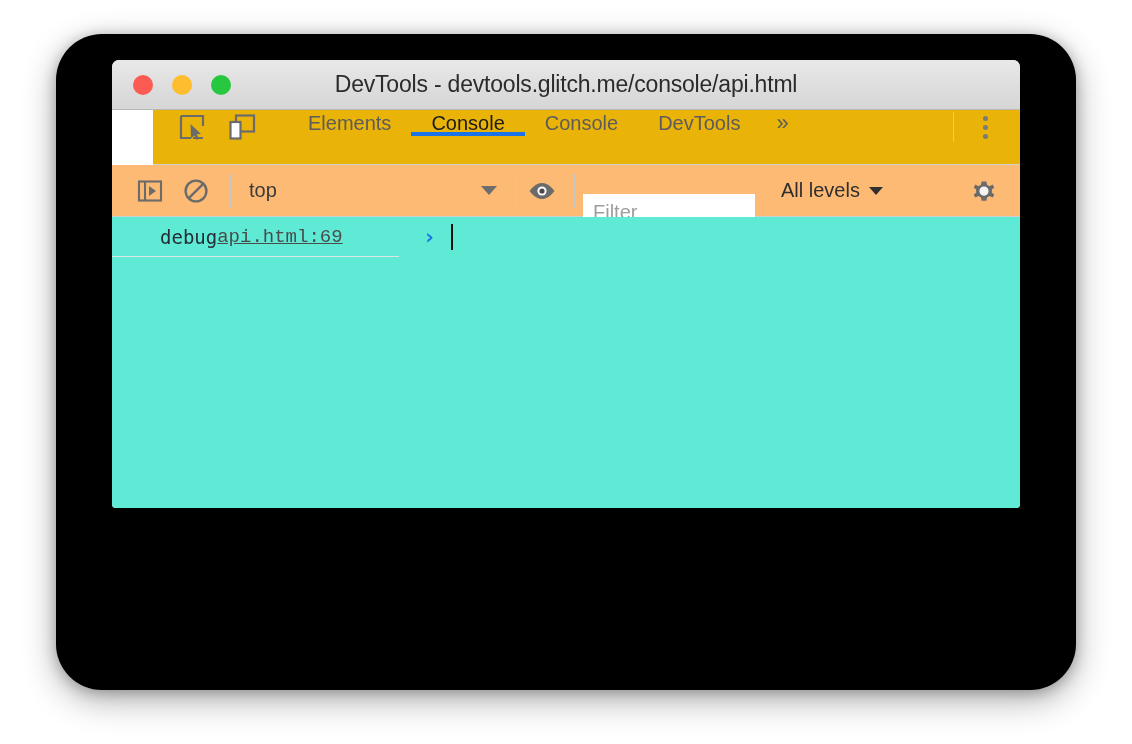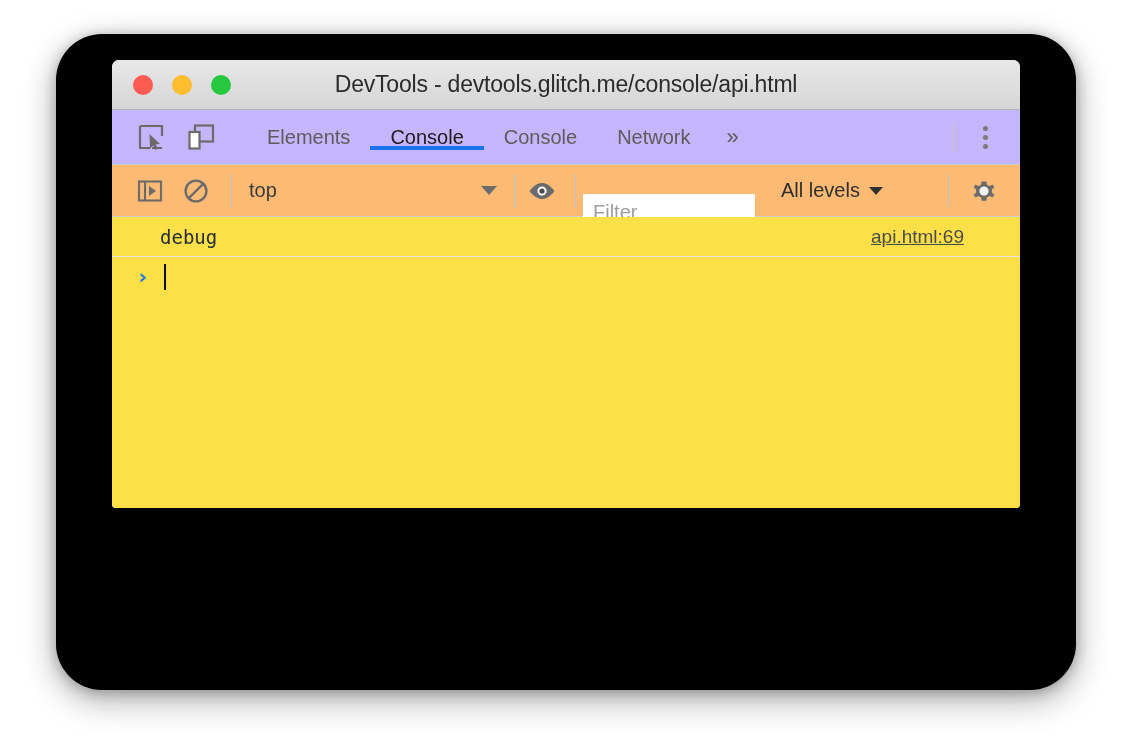--- a/index.html
+++ b/index.html
@@ -75,25 +75,26 @@
     font-size: 23px;
     color: #2b2b2b;
     font-family: "Liberation Sans", sans-serif;
     letter-spacing: -0.2px;
   }
 
   
   .tabbar {
     height: 54px;
     flex: 0 0 54px;
-    background: #c4b5fd;
+    background: #eab308;
     border-bottom: 1px solid #cfcfcf;
     display: flex;
-    align-items: center;
+    align-items: flex-start;
     position: relative;
+    margin-left: 41px;
   }
   .tb-icons {
     display: flex;
     align-items: center;
     padding-left: 22px;
     gap: 16px;
   }
   .icon-btn {
     width: 34px;
     height: 34px;
@@ -235,43 +236,43 @@
   .ct-right {
     margin-left: auto;
     display: flex;
     align-items: center;
     padding-right: 18px;
   }
 
   
   .console-body {
     flex: 1 1 auto;
-    background: #fde047;
-    display: flex;
-    flex-direction: column;
+    background: #5eead4;
+    display: flex;
+    flex-direction: row;
     overflow: hidden;
   }
   .msg-row {
     height: 40px;
     flex: 0 0 40px;
     display: flex;
     align-items: center;
     border-bottom: 1px solid #e3e3e3;
     padding-left: 48px;
     padding-right: 56px;
     box-sizing: border-box;
   }
   .msg-text {
     font-family: "DejaVu Sans Mono", monospace;
     font-size: 19px;
     color: #262b36;
   }
   .msg-source {
     margin-left: auto;
-    font-family: Liberation Sans, sans-serif;
+    font-family: Liberation Mono, monospace;
     font-size: 19px;
     color: #4b4b4b;
     text-decoration: underline;
   }
   .prompt-row {
     height: 40px;
     flex: 0 0 40px;
     display: flex;
     align-items: center;
     padding-left: 24px;
@@ -323,21 +324,21 @@
           <rect x="8" y="2.5" width="18" height="16" fill="none" stroke="#6b6b6b" stroke-width="2.2"></rect>
           <rect x="2.5" y="9" width="10" height="16.5" fill="#ffffff" stroke="#6b6b6b" stroke-width="2.2"></rect>
         </svg>
       </div>
     </div>
     <div class="vdiv"></div>
     <div class="tabs">
       <div class="tab">Elements</div>
       <div class="tab active">Console</div>
       <div class="tab">Console</div>
-      <div class="tab">Network</div>
+      <div class="tab">DevTools</div>
       <div class="tab more">»</div>
     </div>
     <div class="tb-right">
       <div class="vdiv" style="height:30px;margin:0 16px 0 0;"></div>
       <div class="kebab">
         <i></i>
         <i></i>
         <i></i>
       </div>
     </div>

